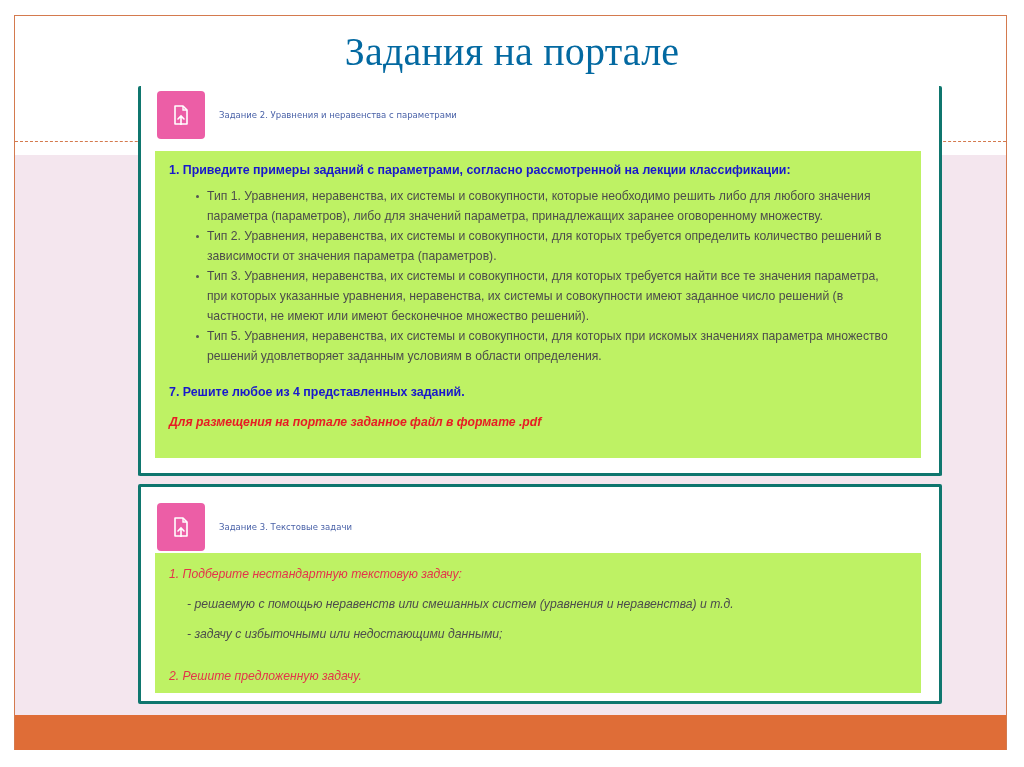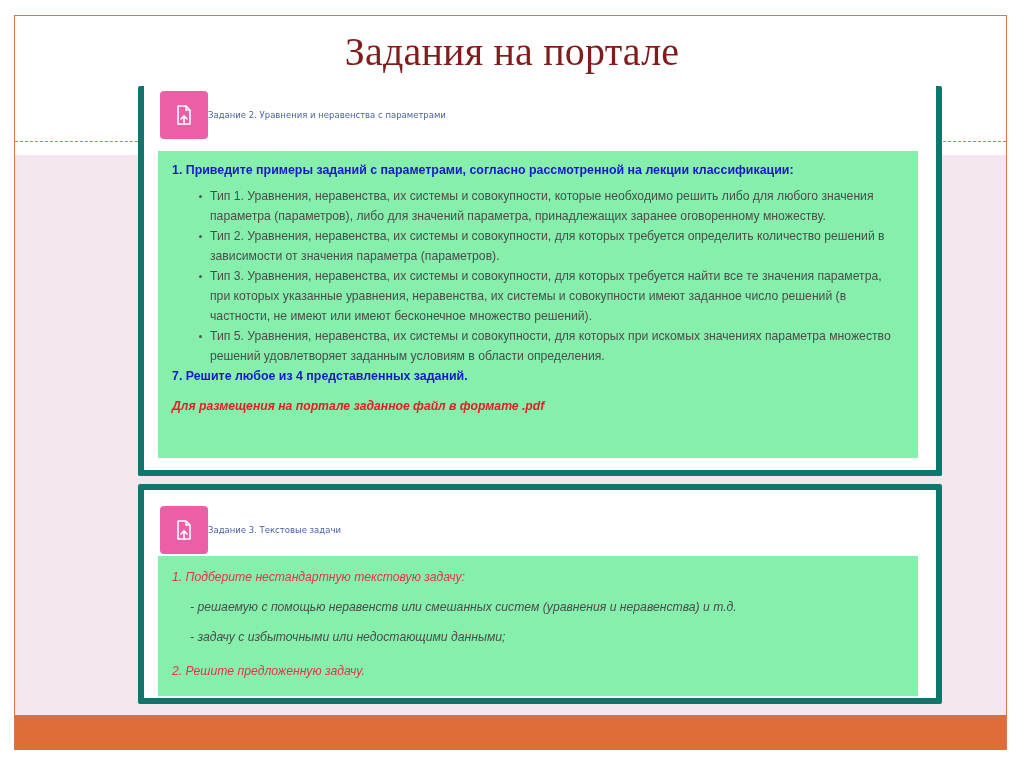--- a/index.html
+++ b/index.html
@@ -46,36 +46,36 @@
       background: #df6d37;
     }
     .slide-title {
       position: absolute;
       left: 0;
       top: 28px;
       width: 1024px;
       text-align: center;
       font-family: "Liberation Serif", "DejaVu Serif", serif;
       font-size: 40px;
-      color: #7f1d1d;
+      color: #0369a1;
       letter-spacing: 0.2px;
     }
     .screenshot {
       position: absolute;
       left: 138px;
       top: 86px;
       width: 805px;
       height: 620px;
     }
     .card {
       position: absolute;
       left: 0;
       width: 804px;
       background: #ffffff;
-      border: 6px solid #0f766e;
+      border: 3px solid #0f766e;
       box-sizing: border-box;
       border-radius: 2px;
     }
     .card-1 { top: 0; height: 390px; border-top: none; }
     .card-2 { top: 398px; height: 220px; }
     .card-header {
       position: absolute;
       left: 16px;
       top: 5px;
       height: 48px;
@@ -86,43 +86,43 @@
     .activity-icon {
       width: 48px;
       height: 48px;
       border-radius: 4px;
       background: #ec5ea6;
       display: flex;
       align-items: center;
       justify-content: center;
     }
     .activity-name {
-      margin-left: 0;
+      margin-left: 14px;
       font-size: 8.5px;
       color: #4a62a8;
     }
     .card-body {
       position: absolute;
       left: 14px;
       right: 18px;
-      background: #86efac;
+      background: #bef264;
       font-family: "Liberation Sans", sans-serif;
       font-size: 12.2px;
       color: #4c4c4c;
       line-height: 20px;
     }
     .card-1 .card-body { top: 65px; height: 307px; padding: 9px 0 0 14px; box-sizing: border-box; }
     .card-2 .card-body { top: 66px; height: 140px; padding: 11px 0 0 14px; box-sizing: border-box; font-style: italic; }
     .heading-blue {
       color: #1818cc;
       font-weight: bold;
       font-size: 12.4px;
     }
     .type-list {
-      margin: 6px 0 0 0;
+      margin: 6px 0 16px 0;
       padding: 0 0 0 38px;
       list-style: none;
     }
     .type-list li {
       position: relative;
       margin: 0;
       padding-right: 20px;
     }
     .type-list li::before {
       content: "";
@@ -142,21 +142,21 @@
       font-size: 12.2px;
     }
     .red-line {
       color: #e3344a;
       font-size: 12.2px;
     }
     .dash-item {
       padding-left: 18px;
       margin-top: 10px;
     }
-    .red-line.second { margin-top: 14px; }
+    .red-line.second { margin-top: 22px; }
   </style>
 </head>
 <body>
 
 <div class="slide-frame"></div>
 <div class="pink-band"></div>
 <div class="dashed-rule"></div>
 <div class="orange-footer"></div>
 
 <div class="slide-title">Задания на портале</div>

